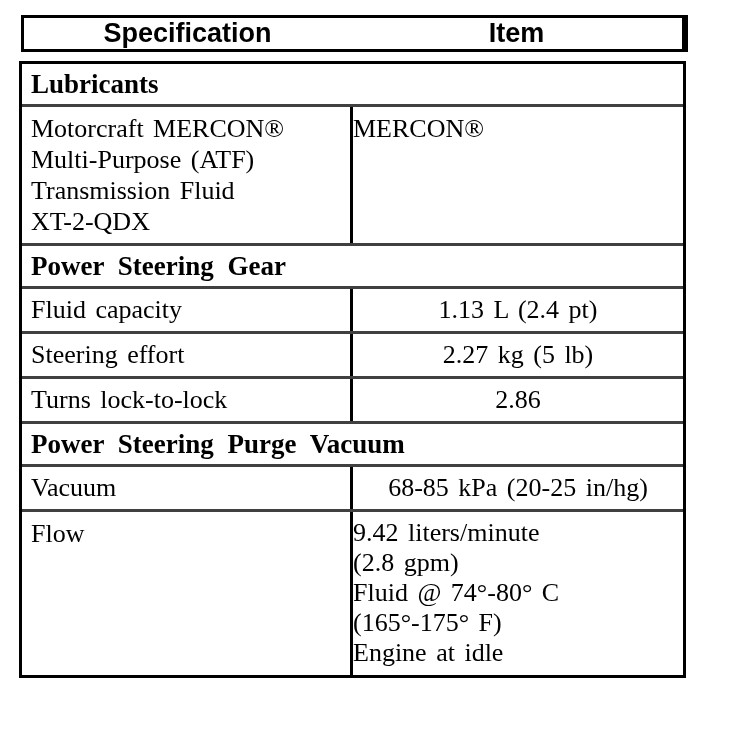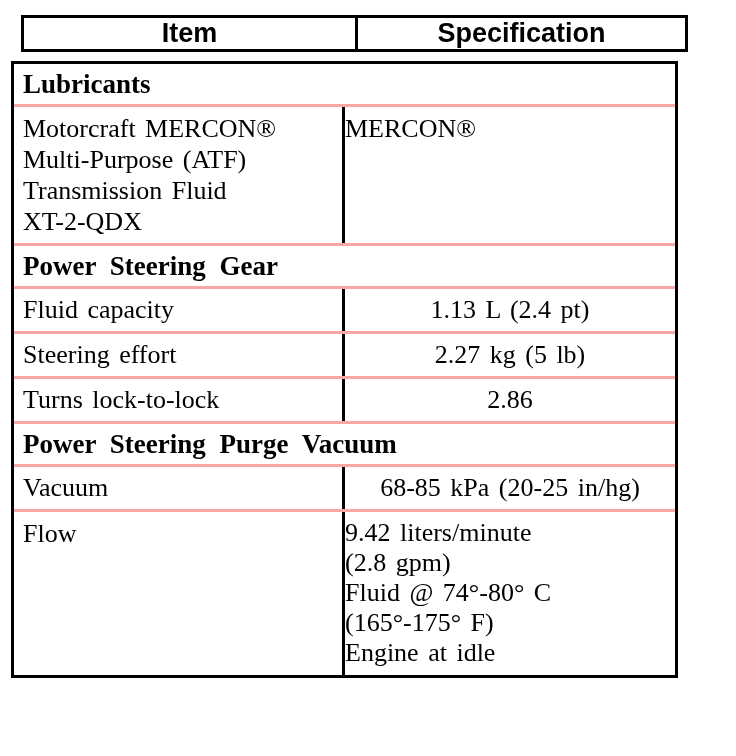--- a/index.html
+++ b/index.html
@@ -21,24 +21,24 @@
   .hcell {
     height: 31px; display: flex; align-items: center; justify-content: center;
     font-family: "Liberation Sans", sans-serif;
     font-weight: bold; font-size: 27px; line-height: 31px;
   }
   .hcell.c1 { width: 331px; border-right: 3px solid #000; }
   .hcell.c2 { flex: 1; }
 
   
   .body-box {
-    position: absolute; left: 11px; top: 61px;
+    position: absolute; left: 19px; top: 61px;
     width: 661px; border: 3px solid #000; background: #fff;
   }
-  .row { border-top: 3px solid #fca5a5; }
+  .row { border-top: 3px solid #404040; }
   .row:first-child { border-top: none; }
 
   .section-row {
     height: 40px; display: flex; align-items: center;
     padding-left: 9px;
     font-weight: bold; font-size: 27px;
     word-spacing: 7px;
   }
 
   .data-row { display: flex; font-size: 26px; word-spacing: 3px; }
@@ -61,22 +61,22 @@
   .data-row.tall .spec-cell { padding-top: 6px; padding-bottom: 6px; line-height: 31px; }
   .data-row.flow .item-cell { line-height: 30px; padding-top: 7px; }
   .data-row.flow .spec-cell { line-height: 30px; padding-bottom: 7px; }
 </style>
 </head>
 <body>
 
 <div class="page">
 
   <div class="header-box">
+    <div class="hcell c2">Specification</div>
     <div class="hcell c1">Item</div>
-    <div class="hcell c2">Specification</div>
   </div>
 
   <div class="body-box">
 
     <div class="row section-row">Lubricants</div>
 
     <div class="row data-row tall">
       <div class="item-cell">Motorcraft MERCON®
 Multi-Purpose (ATF)
 Transmission Fluid

